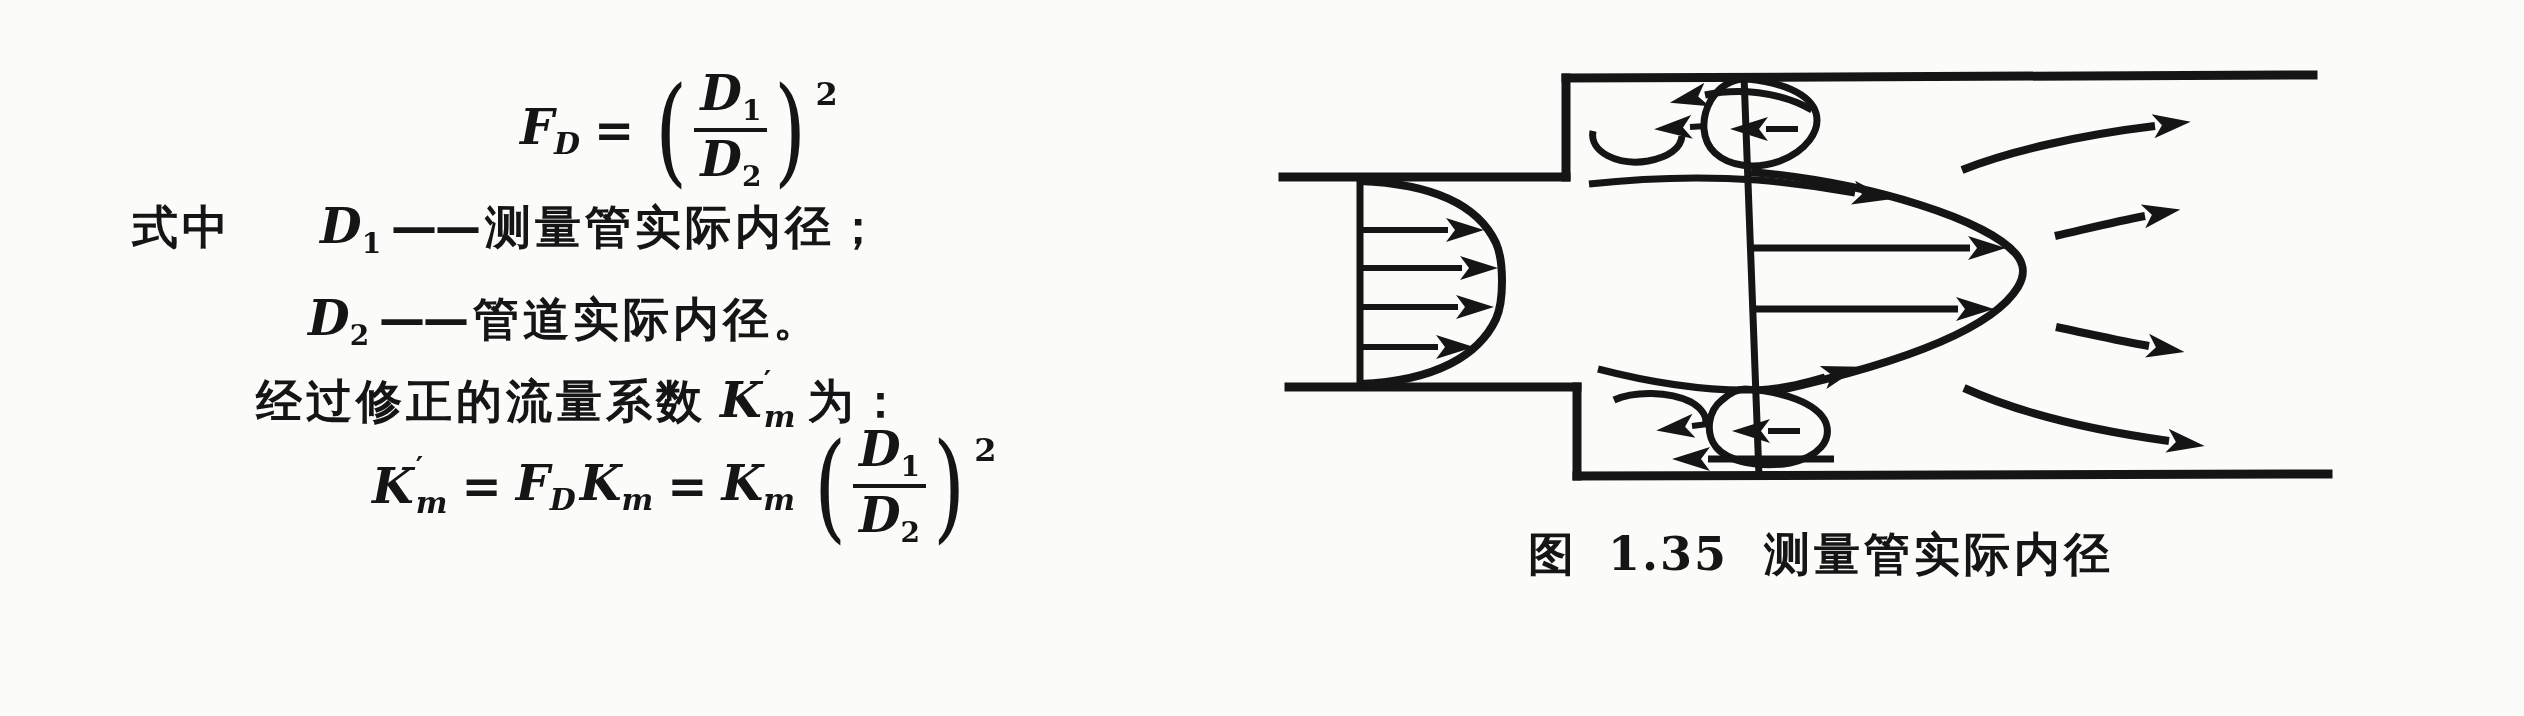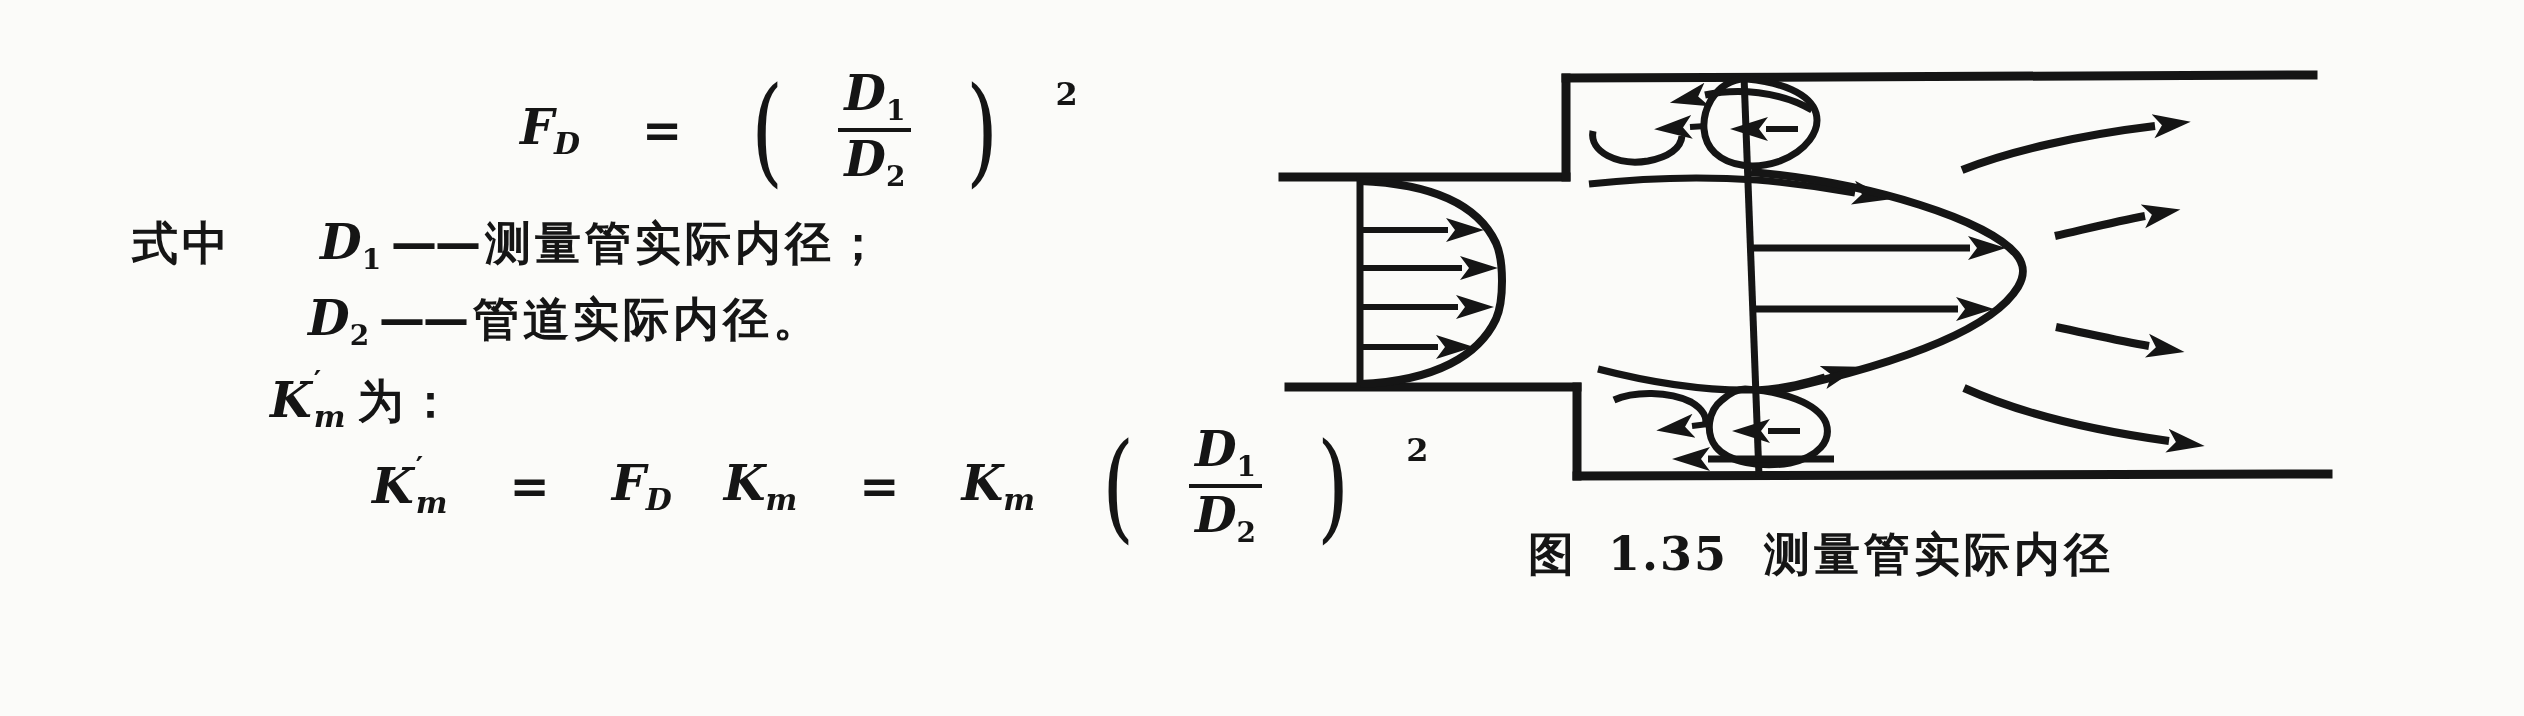--- a/index.html
+++ b/index.html
@@ -2,21 +2,21 @@
 <html><head>
 <meta charset="utf-8">
 <style>
   html,body{margin:0;padding:0;}
   body{
     width:2524px;height:716px;position:relative;overflow:hidden;
     background:#fbfbf9;color:#151515;
     font-family:"DejaVu Sans", sans-serif;
   }
   .cjk{font-family:"DejaVu Sans", sans-serif;font-weight:700;letter-spacing:4px;}
-  .math{font-family:"DejaVu Serif", serif;gap:48px;}
+  .math{font-family:"DejaVu Serif", serif;}
   .mvar{font-family:"DejaVu Serif", serif;font-style:italic;font-weight:600;}
   .textline{position:absolute;white-space:nowrap;font-size:46px;line-height:1.1;}
   .textline .mvar{font-size:48px;letter-spacing:0;}
   .subd{font-family:"DejaVu Serif", serif;font-style:normal;font-weight:600;font-size:28px;vertical-align:-10px;letter-spacing:0;}
   .subl{font-family:"DejaVu Serif", serif;font-style:italic;font-weight:600;font-size:30px;vertical-align:-10px;letter-spacing:0;}
   .dash{letter-spacing:-2px;font-weight:700;margin:0 6px 0 10px;}
   .formula{position:absolute;display:flex;align-items:center;font-size:48px;font-weight:600;white-space:nowrap;}
   .formula .eq{font-family:"DejaVu Serif", serif;font-weight:600;margin:0 14px;}
   .frac{display:inline-flex;flex-direction:column;align-items:center;line-height:1;}
   .frac .bar{height:4px;background:#151515;align-self:stretch;margin:3px 0;}
@@ -41,30 +41,30 @@
   <span class="paren">(</span>
   <span class="frac">
     <span class="num"><span class="mvar">D</span><span class="subd">1</span></span>
     <span class="bar"></span>
     <span class="den"><span class="mvar">D</span><span class="subd">2</span></span>
   </span>
   <span class="paren">)</span>
   <span class="exp">2</span>
 </div>
 
-<div class="textline cjk" style="left:132px;top:216px;">
+<div class="textline cjk" style="left:132px;top:200px;">
   <span class="gap-after-prefix">式中</span><span><span class="mvar">D</span><span class="subd">1</span></span><span class="dash">——</span><span>测量管实际内径；</span>
 </div>
 
 <div class="textline cjk" style="left:308px;top:292px;text-align:right;">
   <span><span class="mvar">D</span><span class="subd">2</span></span><span class="dash">——</span><span>管道实际内径。</span>
 </div>
 
 <div class="textline cjk" style="left:256px;top:368px;">
-  <span class="kgroup" style="margin:0 8px 0 14px;">
+  <span>经过修正的流量系数</span><span class="kgroup" style="margin:0 8px 0 14px;">
       <span class="mvar">K</span>
       <span class="kside">
         <span class="kprime">′</span>
         <span class="ksub">m</span>
       </span>
     </span><span>为：</span>
 </div>
 
 <div class="formula math" style="left:372px;top:430px;height:112px;">
   <span class="kgroup">

